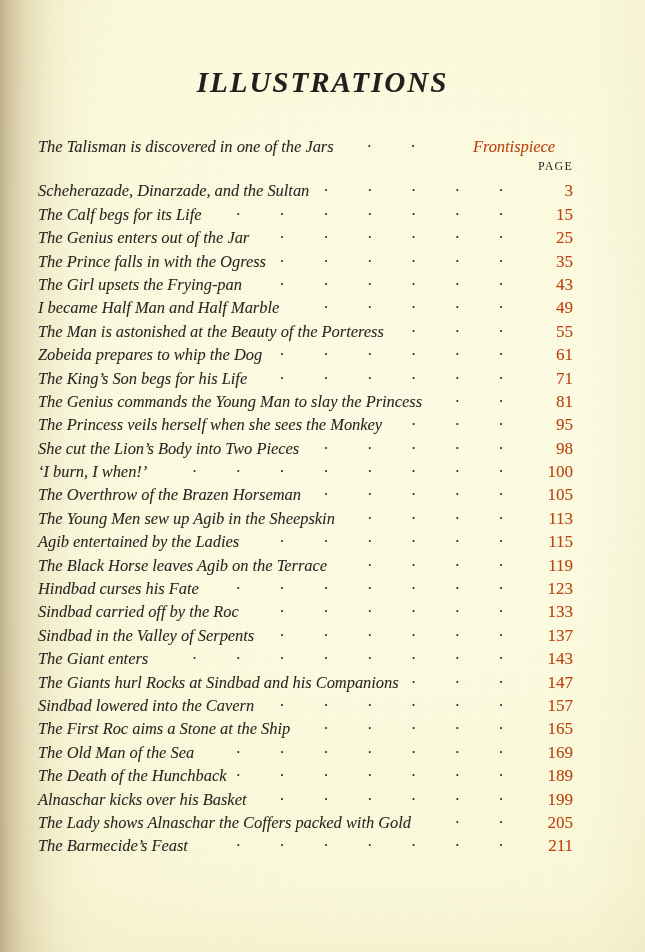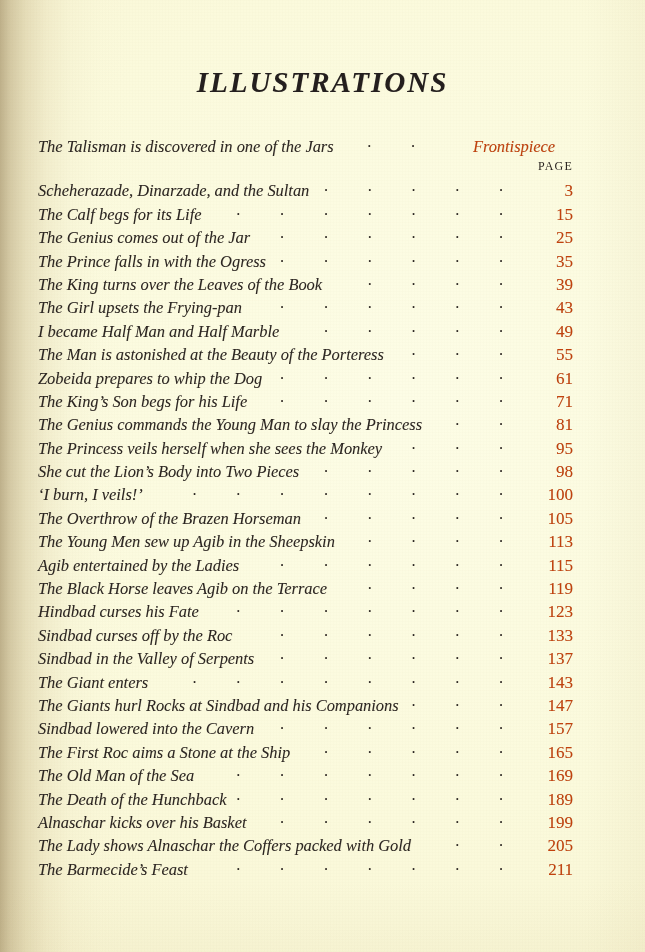--- a/index.html
+++ b/index.html
@@ -174,35 +174,30 @@
           <span class="entry-title">Scheherazade, Dinarzade, and the Sultan</span>
           <span class="leader"></span>
           <span class="entry-page">3</span>
         </div>
         <div class="entry">
           <span class="entry-title">The Calf begs for its Life</span>
           <span class="leader"></span>
           <span class="entry-page">15</span>
         </div>
         <div class="entry">
-          <span class="entry-title">The Genius comes out of the Jar</span>
+          <span class="entry-title">The Genius enters out of the Jar</span>
           <span class="leader"></span>
           <span class="entry-page">25</span>
         </div>
         <div class="entry">
           <span class="entry-title">The Prince falls in with the Ogress</span>
           <span class="leader"></span>
           <span class="entry-page">35</span>
         </div>
         <div class="entry">
-          <span class="entry-title">The King turns over the Leaves of the Book</span>
-          <span class="leader"></span>
-          <span class="entry-page">39</span>
-        </div>
-        <div class="entry">
           <span class="entry-title">The Girl upsets the Frying-pan</span>
           <span class="leader"></span>
           <span class="entry-page">43</span>
         </div>
         <div class="entry">
           <span class="entry-title">I became Half Man and Half Marble</span>
           <span class="leader"></span>
           <span class="entry-page">49</span>
         </div>
         <div class="entry">
@@ -229,21 +224,21 @@
           <span class="entry-title">The Princess veils herself when she sees the Monkey</span>
           <span class="leader"></span>
           <span class="entry-page">95</span>
         </div>
         <div class="entry">
           <span class="entry-title">She cut the Lion’s Body into Two Pieces</span>
           <span class="leader"></span>
           <span class="entry-page">98</span>
         </div>
         <div class="entry">
-          <span class="entry-title">‘I burn, I veils!’</span>
+          <span class="entry-title">‘I burn, I when!’</span>
           <span class="leader"></span>
           <span class="entry-page">100</span>
         </div>
         <div class="entry">
           <span class="entry-title">The Overthrow of the Brazen Horseman</span>
           <span class="leader"></span>
           <span class="entry-page">105</span>
         </div>
         <div class="entry">
           <span class="entry-title">The Young Men sew up Agib in the Sheepskin</span>
@@ -259,21 +254,21 @@
           <span class="entry-title">The Black Horse leaves Agib on the Terrace</span>
           <span class="leader"></span>
           <span class="entry-page">119</span>
         </div>
         <div class="entry">
           <span class="entry-title">Hindbad curses his Fate</span>
           <span class="leader"></span>
           <span class="entry-page">123</span>
         </div>
         <div class="entry">
-          <span class="entry-title">Sindbad curses off by the Roc</span>
+          <span class="entry-title">Sindbad carried off by the Roc</span>
           <span class="leader"></span>
           <span class="entry-page">133</span>
         </div>
         <div class="entry">
           <span class="entry-title">Sindbad in the Valley of Serpents</span>
           <span class="leader"></span>
           <span class="entry-page">137</span>
         </div>
         <div class="entry">
           <span class="entry-title">The Giant enters</span>

